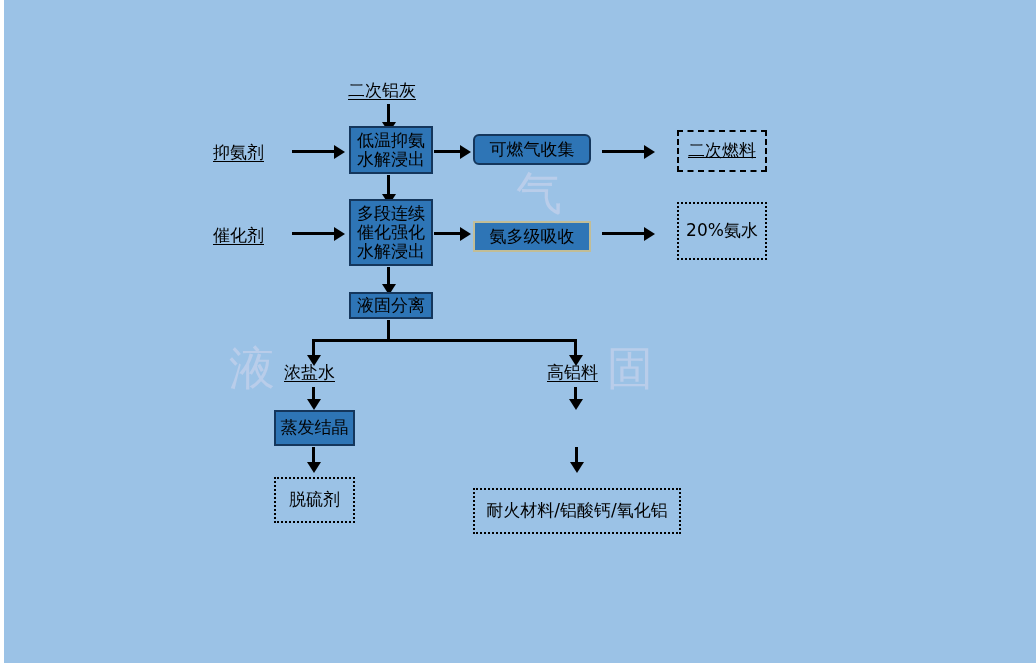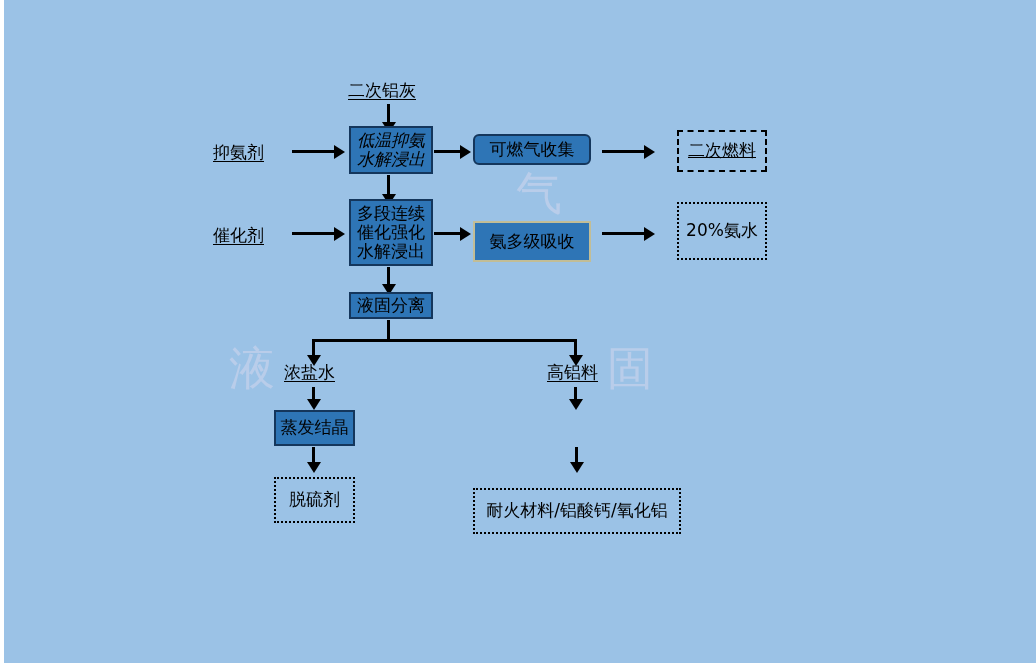--- a/index.html
+++ b/index.html
@@ -109,21 +109,21 @@
   <div class="watermark" style="left:603px; top:345px;">固</div>
 
   <div class="ulabel" style="left:344px; top:79px;">二次铝灰</div>
   <div class="line-v" style="left:383px; top:104px; height:20px;"></div>
   <div class="arrow-down" style="left:378px; top:122px;"></div>
 
   <div class="ulabel" style="left:209px; top:141px;">抑氨剂</div>
   <div class="line-h" style="left:288px; top:150px; width:44px;"></div>
   <div class="arrow-right" style="left:330px; top:145px;"></div>
 
-  <div class="node filled" style="left:345px; top:126px; width:84px; height:48px;font-style:italic;">低温抑氨
+  <div class="node filled" style="left:345px; top:126px; width:84px; height:48px;">低温抑氨
 水解浸出</div>
 
   <div class="line-h" style="left:430px; top:150px; width:28px;"></div>
   <div class="arrow-right" style="left:456px; top:145px;"></div>
 
   <div class="line-v" style="left:383px; top:175px; height:22px;"></div>
   <div class="arrow-down" style="left:378px; top:194px;"></div>
 
   <div class="node filled" style="left:469px; top:134px; width:118px; height:31px;border-radius:6px;">可燃气收集</div>
 
@@ -139,21 +139,21 @@
   <div class="node filled" style="left:345px; top:199px; width:84px; height:67px;">多段连续
 催化强化
 水解浸出</div>
 
   <div class="line-h" style="left:430px; top:232px; width:28px;"></div>
   <div class="arrow-right" style="left:456px; top:227px;"></div>
 
   <div class="line-v" style="left:383px; top:267px; height:20px;"></div>
   <div class="arrow-down" style="left:378px; top:284px;"></div>
 
-  <div class="node filled-olive" style="left:469px; top:221px; width:118px; height:41px;">氨多级吸收</div>
+  <div class="node filled-olive" style="left:469px; top:221px; width:118px; height:31px;">氨多级吸收</div>
 
   <div class="line-h" style="left:598px; top:232px; width:44px;"></div>
   <div class="arrow-right" style="left:640px; top:227px;"></div>
 
   <div class="node dotted" style="left:673px; top:202px; width:90px; height:58px;">20%氨水</div>
 
   <div class="node filled" style="left:345px; top:292px; width:84px; height:27px;">液固分离</div>
 
   <div class="line-v" style="left:383px; top:320px; height:21px;"></div>
   <div class="line-h" style="left:308px; top:339px; width:265px;"></div>

